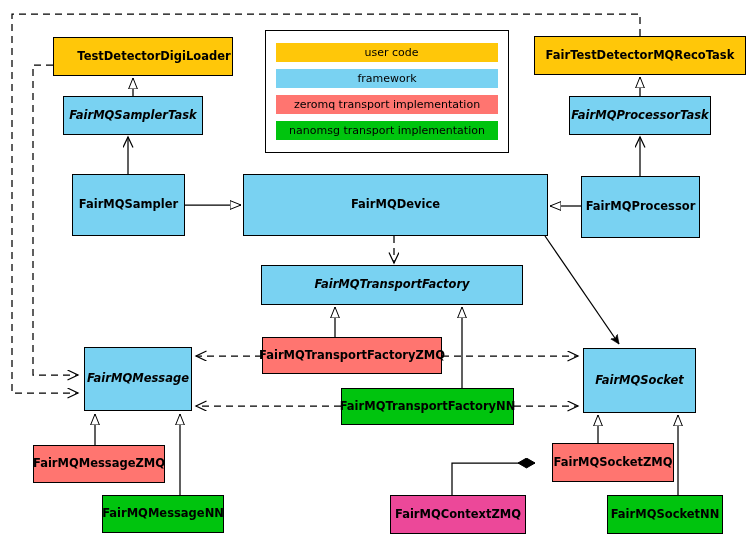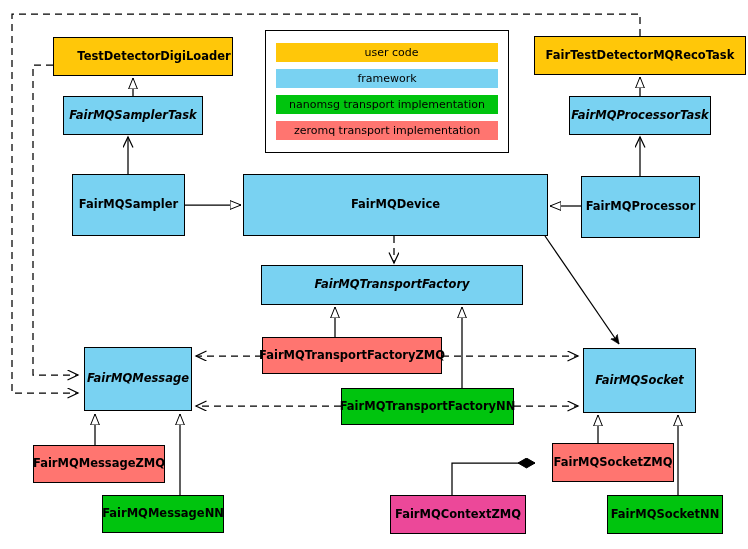--- a/index.html
+++ b/index.html
@@ -188,21 +188,21 @@
       </div>
     </div>
 
   <div class="legend-box" style="left:265px; top:30px; width:244px; height:123px;">
     <div class="legend-row" style="background: rgb(255, 199, 9); padding-left: 9px;">
       <span>user code</span>
     </div>
     <div class="legend-row" style="background: rgb(121, 210, 242);">
       <span>framework</span>
     </div>
+    <div class="legend-row" style="background: rgb(255, 117, 112);">
+      <span>zeromq transport implementation</span>
+    </div>
     <div class="legend-row" style="background: rgb(0, 196, 14);">
       <span>nanomsg transport implementation</span>
     </div>
-    <div class="legend-row" style="background: rgb(255, 117, 112);">
-      <span>zeromq transport implementation</span>
-    </div>
   </div>
 
 </div>
 
 </body></html>

